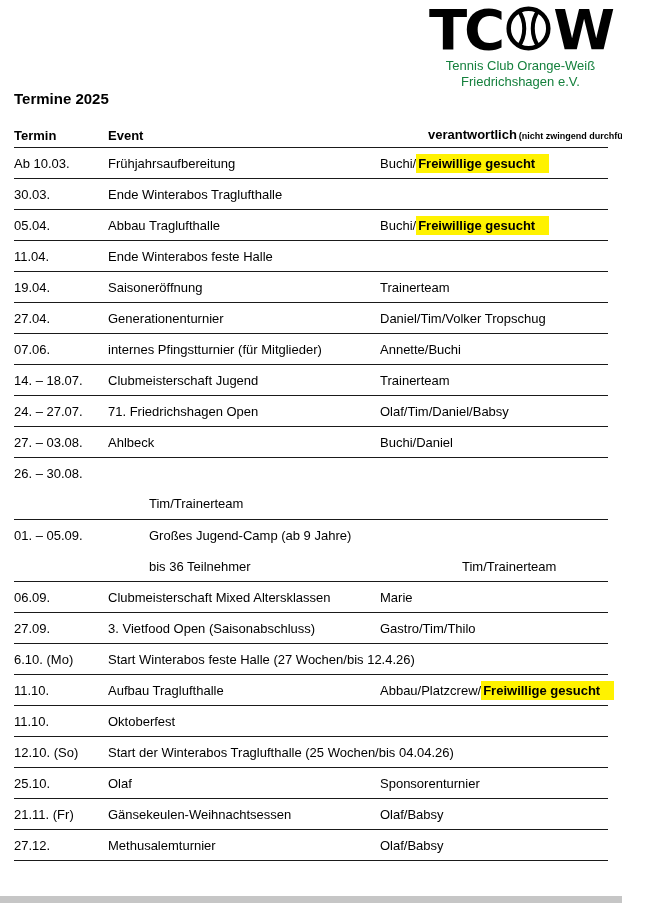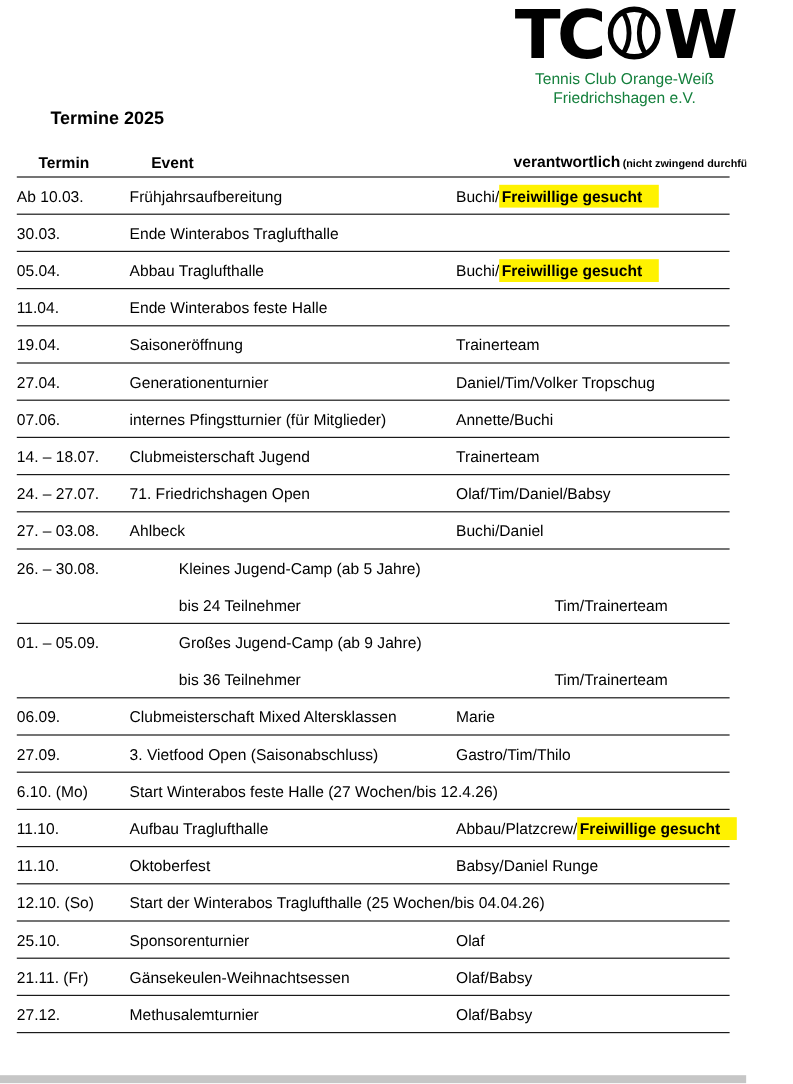--- a/index.html
+++ b/index.html
@@ -33,42 +33,42 @@
     margin:0 2px 0 4px;
   }
   .logo-sub {
     font-size:13px;
     line-height:16px;
     color:#15803d;
   }
   
   .title {
     position:absolute; left:14px; top:90px;
-    font-size:15px; font-weight:bold;margin-left:28px;
+    font-size:15px; font-weight:bold;
   }
   
   .table {
     position:absolute; left:14px; right:14px; top:122px;
   }
   .row {
     display:grid;
     grid-template-columns:94px 272px auto;
     border-bottom:1px solid #1a1a1a;
     height:31px;
   }
   .row .cell { line-height:31px; white-space:nowrap; overflow:visible; }
   .row.tall { height:62px;gap:41px; }
   .row.tall .event .event-line { line-height:31px; }
   .row.tall .resp { align-self:end; }
   .header-row {
     height:26px;
     align-items:end;
   }
   .header-row .cell { line-height:22px; }
-  .hdr { font-weight:bold;margin-left:18px; }
+  .hdr { font-weight:bold; }
   .hdr-main { font-weight:bold;margin-left:48px; }
   .hdr-note { font-weight:bold; font-size:9px; margin-left:2px; }
   .hl {
     font-weight:bold;
     padding:2px 14px 2px 2px;
     text-align:right;
   }
   .bottom-edge {
     position:absolute; left:0; right:0; bottom:0;
     height:7px; background:#c6c6c6;
@@ -165,24 +165,20 @@
         </div>
         <div class="row">
           <div class="cell termin">27. – 03.08.</div>
           <div class="cell event">
             <div class="event-line">Ahlbeck</div>
           </div>
           <div class="cell resp"><span>Buchi/Daniel</span></div>
         </div>
         <div class="row tall">
           <div class="cell termin">26. – 30.08.</div>
-          <div class="cell event">
-            <div class="event-line">Kleines Jugend-Camp (ab 5 Jahre)</div>
-            <div class="event-line">bis 24 Teilnehmer</div>
-          </div>
           <div class="cell resp"><span>Tim/Trainerteam</span></div>
         </div>
         <div class="row tall">
           <div class="cell termin">01. – 05.09.</div>
           <div class="cell event">
             <div class="event-line">Großes Jugend-Camp (ab 9 Jahre)</div>
             <div class="event-line">bis 36 Teilnehmer</div>
           </div>
           <div class="cell resp"><span>Tim/Trainerteam</span></div>
         </div>
@@ -212,35 +208,34 @@
           <div class="cell event">
             <div class="event-line">Aufbau Traglufthalle</div>
           </div>
           <div class="cell resp"><span>Abbau/Platzcrew/</span><span class="hl" style="background-color: rgb(255, 242, 0);">Freiwillige gesucht</span></div>
         </div>
         <div class="row">
           <div class="cell termin">11.10.</div>
           <div class="cell event">
             <div class="event-line">Oktoberfest</div>
           </div>
-          <div class="cell resp"><span>Babsy/Daniel Runge</span></div>
         </div>
         <div class="row">
           <div class="cell termin">12.10. (So)</div>
           <div class="cell event">
             <div class="event-line">Start der Winterabos Traglufthalle (25 Wochen/bis 04.04.26)</div>
           </div>
           <div class="cell resp"></div>
         </div>
         <div class="row">
           <div class="cell termin">25.10.</div>
+          <div class="cell resp"><span>Olaf</span></div>
           <div class="cell event">
             <div class="event-line">Sponsorenturnier</div>
           </div>
-          <div class="cell resp"><span>Olaf</span></div>
         </div>
         <div class="row">
           <div class="cell termin">21.11. (Fr)</div>
           <div class="cell event">
             <div class="event-line">Gänsekeulen-Weihnachtsessen</div>
           </div>
           <div class="cell resp"><span>Olaf/Babsy</span></div>
         </div>
         <div class="row">
           <div class="cell termin">27.12.</div>

